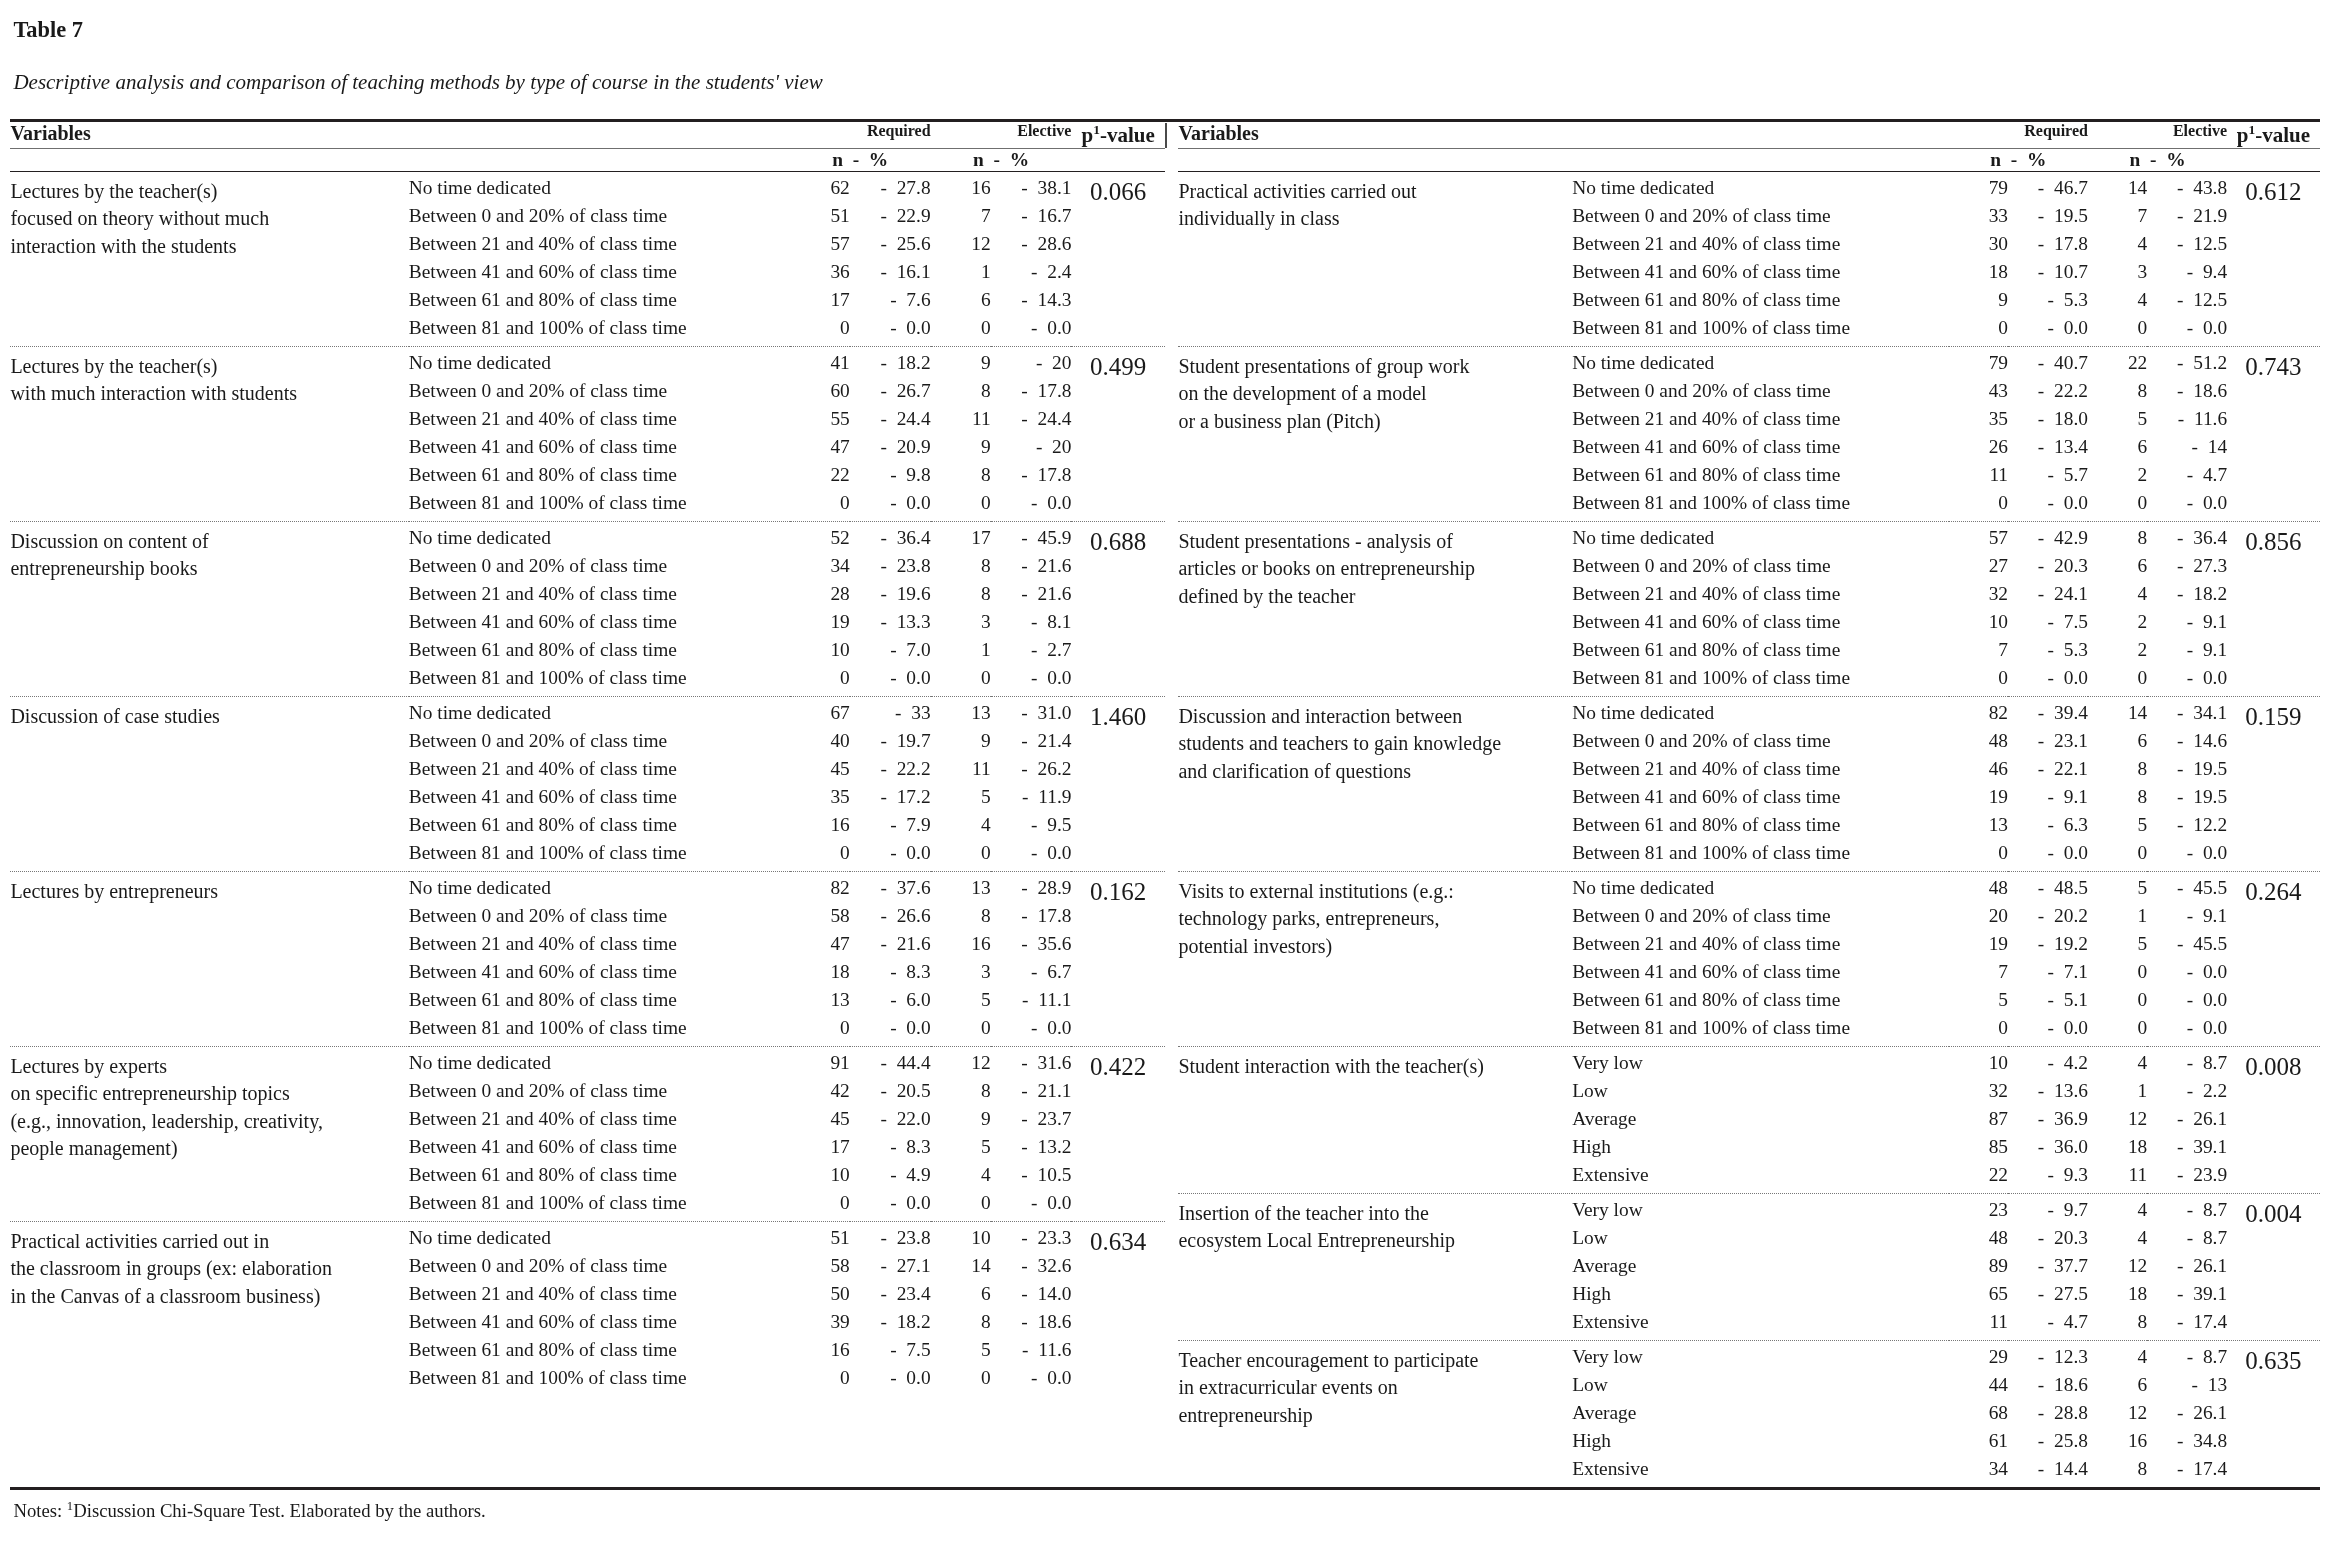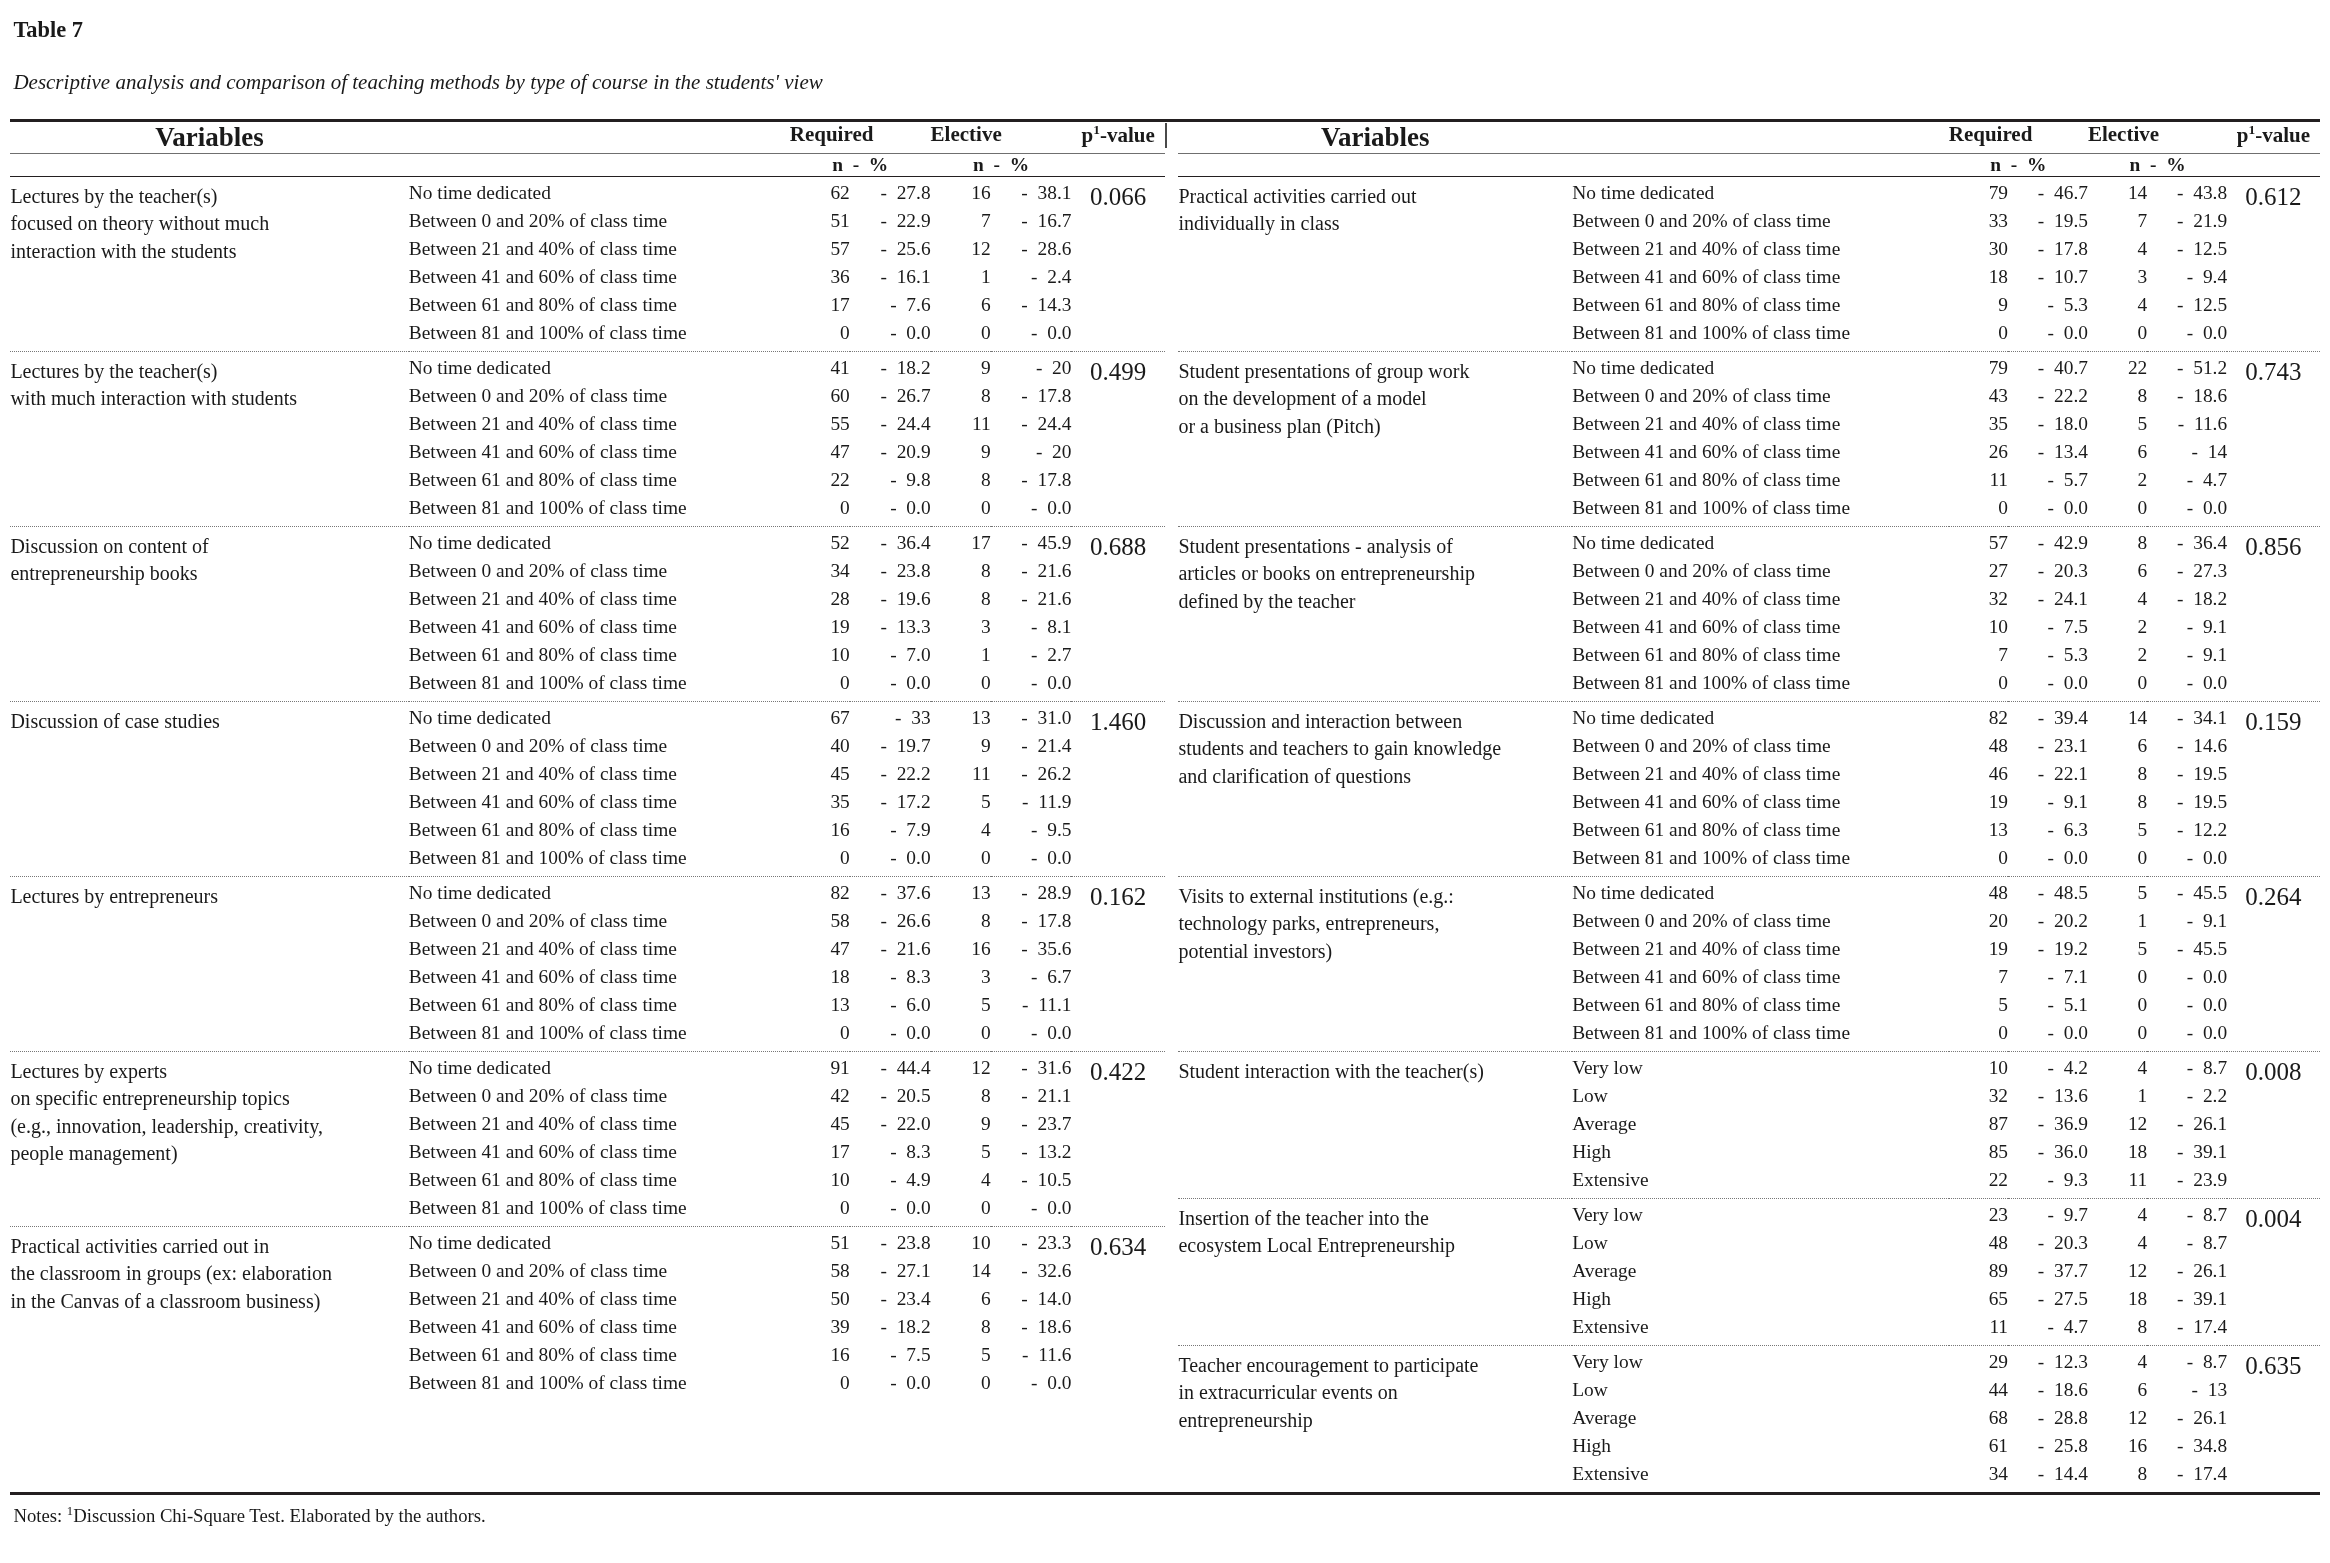--- a/index.html
+++ b/index.html
@@ -82,30 +82,30 @@
   col.c-var  { width: 34.5%; }
   col.c-cat  { width: 33.0%; }
   col.c-n1   { width: 5.2%;  }
   col.c-p1   { width: 7.0%;  }
   col.c-n2   { width: 5.2%;  }
   col.c-p2   { width: 7.0%;  }
   col.c-pv   { width: 8.1%;  }
 
   
   .hdr-cell {
-    font-size: 27px;
+    font-size: 20px;
     font-weight: bold;
-    text-align: center;
+    text-align: left;
     padding: 9px 0 10.4px 3px;
     white-space: nowrap;
   }
   .hdr-grp {
-    font-size: 21px;
+    font-size: 16px;
     font-weight: bold;
-    text-align: left;
+    text-align: right;
     padding: 9px 0 10.4px 0;
     white-space: nowrap;
   }
   .hdr-pv {
     font-size: 21px;
     font-weight: bold;
     text-align: center;
     padding: 9px 0 10.4px 0;
     white-space: nowrap;
     position: relative;

